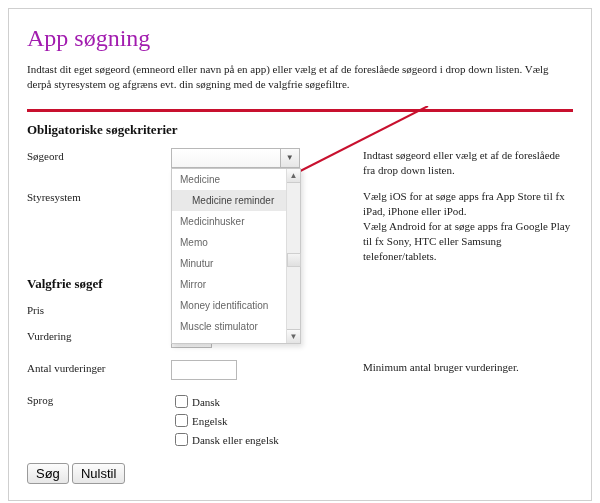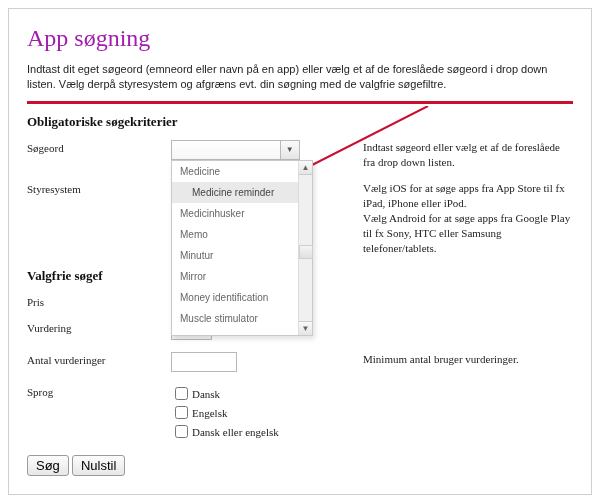--- a/index.html
+++ b/index.html
@@ -20,25 +20,25 @@
     position: relative;
   }
   h1 {
     font-family: Georgia, 'Times New Roman', serif;
     font-weight: normal;
     font-size: 24px;
     margin: 2px 0 10px 0;
     color: #a21caf;
   }
   .intro {
-    font-family: Liberation Sans, sans-serif;
+    font-family: Liberation Serif, serif;
     font-size: 11px;
     line-height: 1.4;
     color: #222;
-    margin-bottom: 8px;
+    margin-bottom: 16px;
   }
   .rule {
     border: 0;
     border-top: 3px solid #c8102e;
     margin: 6px 0 10px 0;
   }
   .section-title {
     font-family: Georgia, 'Times New Roman', serif;
     font-weight: bold;
     font-size: 13px;
@@ -90,21 +90,21 @@
     margin-left: -4px;
     font-size: 8px;
     color: #555;
     padding: 0;
     cursor: pointer;
   }
   .dropdown {
     position: absolute;
     top: 20px;
     left: 0;
-    width: 142px;
+    width: 130px;
     background: #fff;
     border: 1px solid #c9c9c9;
     font-family: Verdana, Geneva, sans-serif;
     font-size: 10px;
     color: #666;
     box-shadow: 2px 3px 5px rgba(0,0,0,0.12);
     z-index: 10;
   }
   .dd-scroll {
     position: absolute;

